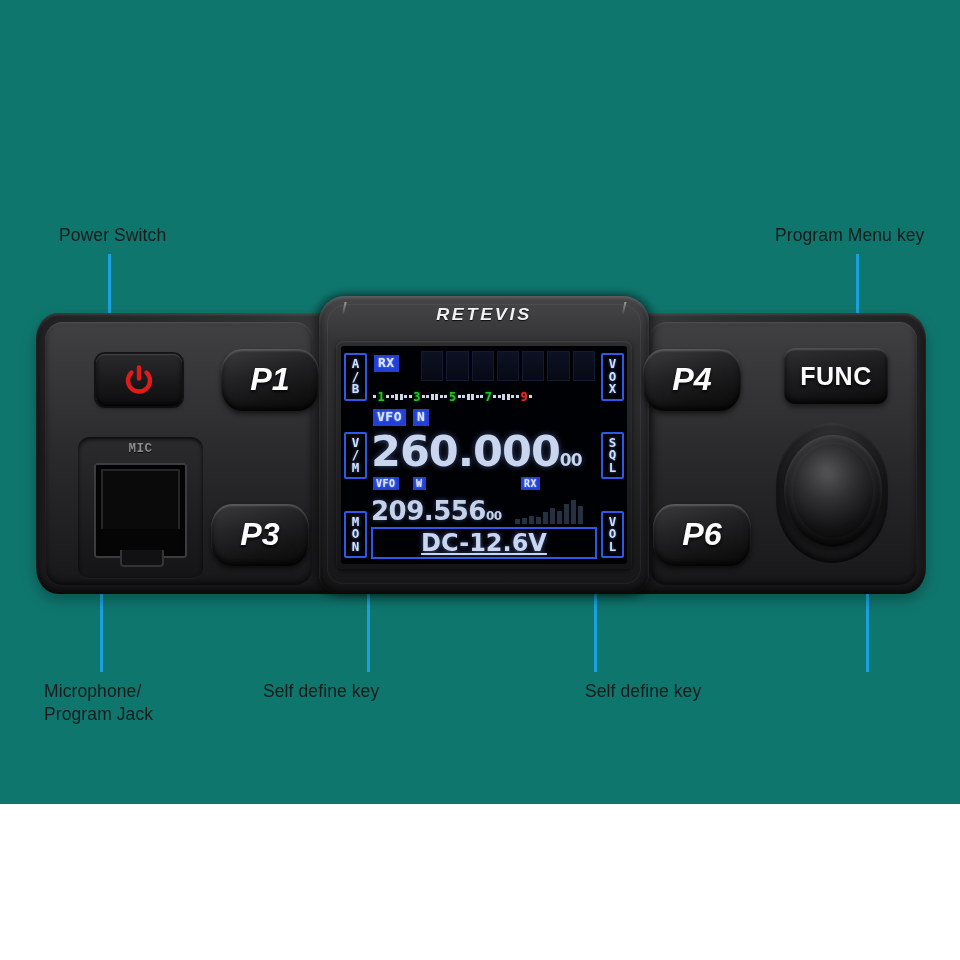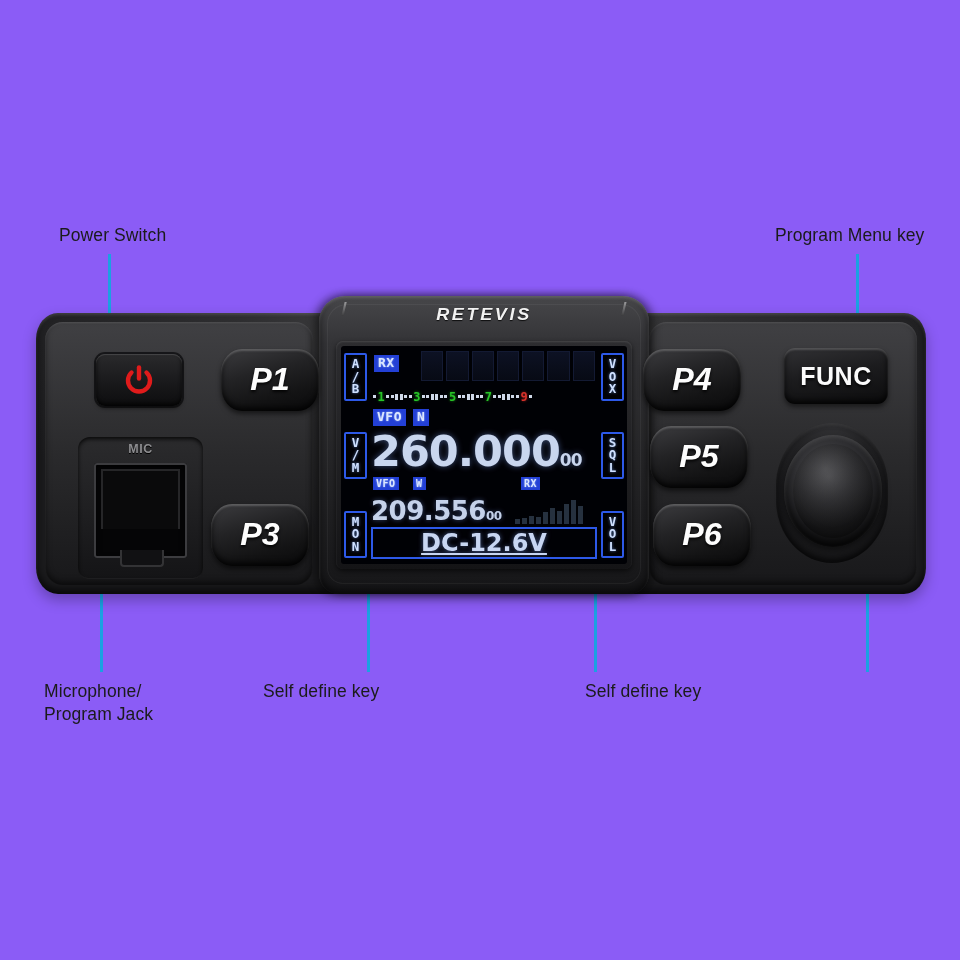--- a/index.html
+++ b/index.html
@@ -2,21 +2,21 @@
 <html><head>
 <meta charset="utf-8">
 <style>
   * { box-sizing: border-box; margin: 0; padding: 0; }
   html, body {
     width: 960px; height: 960px;
     background: #ffffff;
     font-family: "Liberation Sans", sans-serif;
     overflow: hidden;
   }
-  #stage { position: relative; width: 960px; height: 960px; background: #8b5cf6; }
+  #stage { position: relative; width: 960px; height: 804px; background: #0f766e; }
 
   
   .callout-label {
     position: absolute;
     font-family: "Liberation Sans", sans-serif;
     font-size: 17.5px;
     color: #1b1b1b;
     line-height: 23px;
     white-space: pre-line;
     letter-spacing: 0.1px;
@@ -109,20 +109,21 @@
   }
   .pwr-glyph { width: 28px; height: 30px; display:block; }
 
   
   .mic-well {
     position: absolute; left: 42px; top: 124px;
     width: 125px; height: 142px;
     border-radius: 12px 12px 10px 10px;
     background: linear-gradient(180deg,#2b2b2d,#141416);
     box-shadow: inset 0 2px 4px rgba(0,0,0,.85), inset 0 -1px 1px rgba(255,255,255,.07);
+    font-family: Liberation Mono, monospace;
   }
   .mic-label {
     position:absolute; top:5px; left:0; width:100%;
     text-align:center; font-size:12.5px; font-weight:bold;
     color:#8d8d90; letter-spacing:.5px;
     text-shadow:0 1px 0 #000;
   }
   .mic-jack {
     position:absolute; left:16px; top:26px; width:93px; height:95px;
     background:#050506;
@@ -402,23 +403,20 @@
     </div>
 
     <div class="pbtn p1">
         <span>P1</span>
       </div>
     <div class="pbtn p3">
         <span>P3</span>
       </div>
     <div class="pbtn p4">
         <span>P4</span>
-      </div>
-    <div class="pbtn p5">
-        <span>P5</span>
       </div>
     <div class="pbtn p6">
         <span>P6</span>
       </div>
 
     <div class="func-btn">
       <span>FUNC</span>
     </div>
 
     <div class="knob-base"></div>

